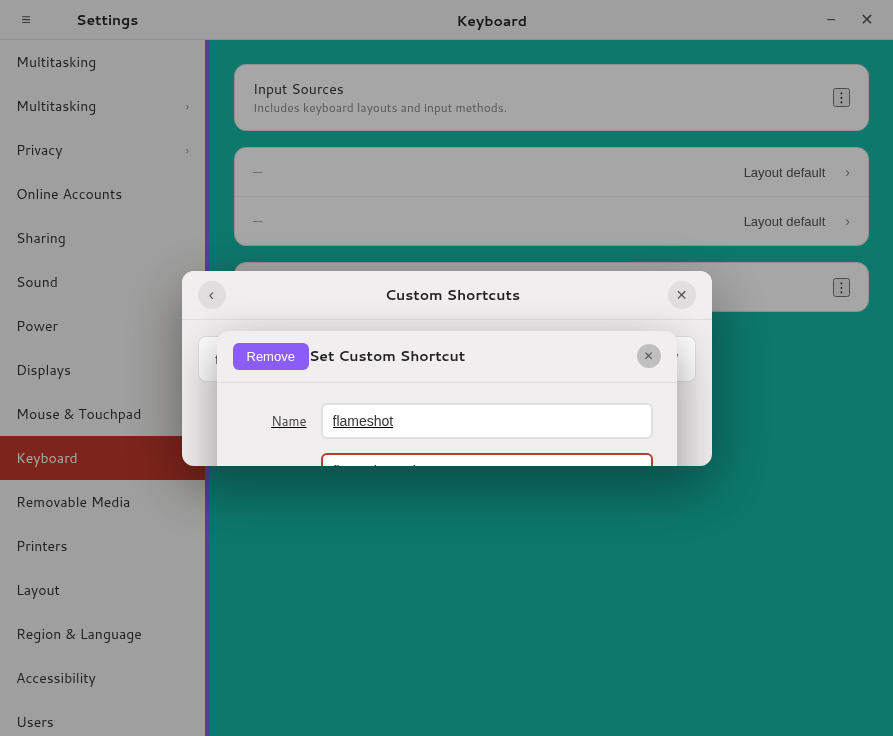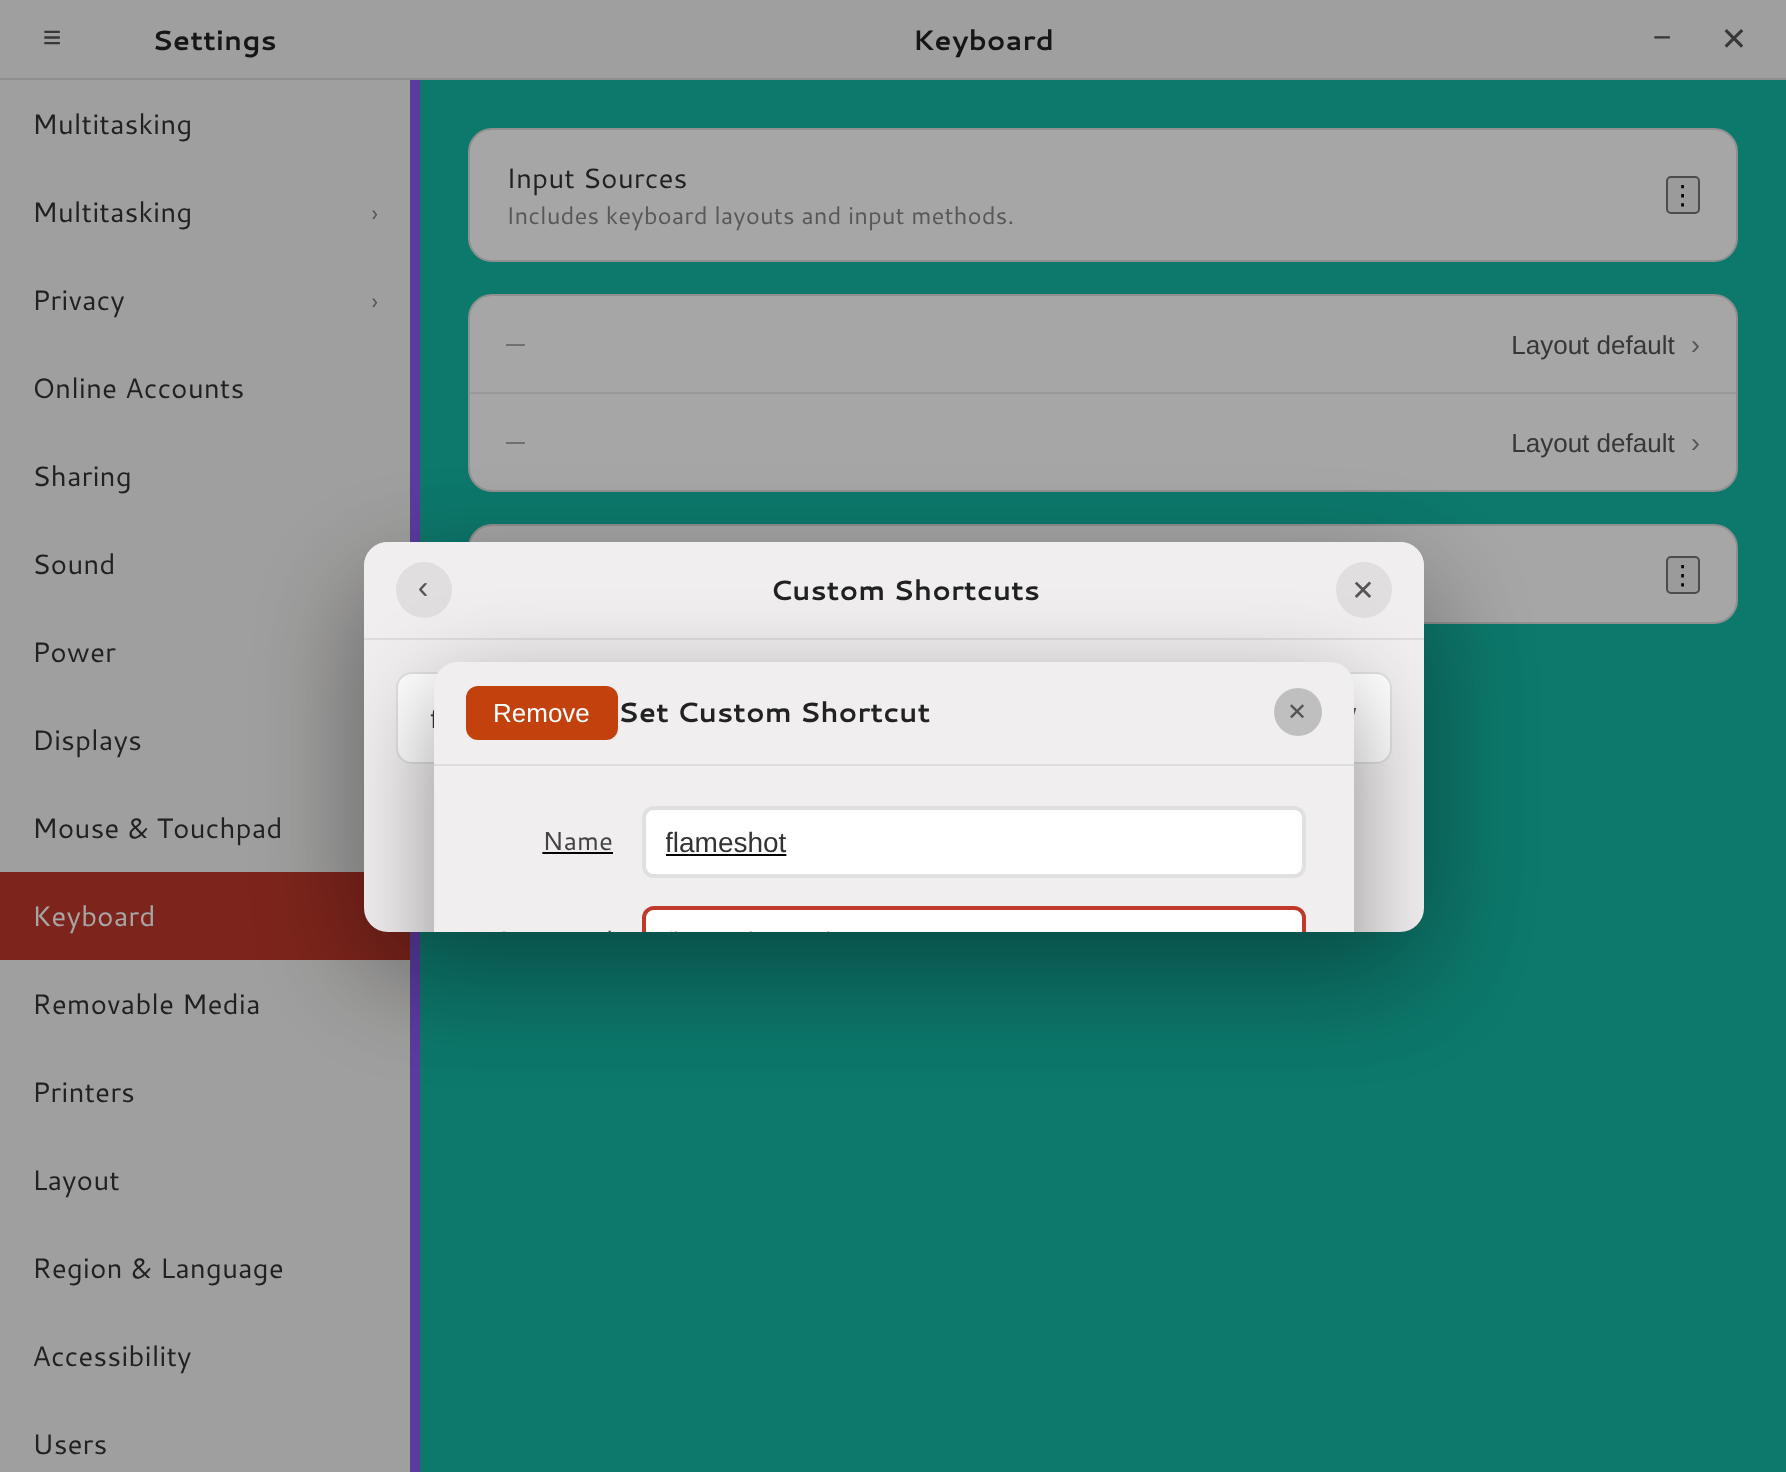--- a/index.html
+++ b/index.html
@@ -217,21 +217,21 @@
       overflow: hidden;
     }
     .inner-dialog-header {
       display: flex;
       align-items: center;
       justify-content: space-between;
       padding: 12px 16px;
       border-bottom: 1px solid #ddd;
     }
     .remove-btn {
-      background: #c2410c;
+      background: #8b5cf6;
       color: white;
       border: none;
       border-radius: 6px;
       padding: 6px 14px;
       font-size: 13px;
       font-weight: 500;
       cursor: pointer;
     }
     .inner-dialog-title {
       flex: 1;
@@ -298,21 +298,21 @@
       padding: 14px 18px;
       border-bottom: 1px solid #eee;
       font-size: 14px;
       color: #333;
     }
     .keyboard-row:last-child { border-bottom: none; }
     .keyboard-row .row-desc { font-size: 12px; color: #888; }
     .layout-default-btn {
       display: flex;
       align-items: center;
-      gap: 8px;
+      gap: 20px;
       font-size: 13px;
       color: #555;
       background: transparent;
       border: none;
       cursor: pointer;
     }
     .layout-default-btn .chevron-r { font-size: 14px; color: #888; }
   </style>
 </head>
 <body>

